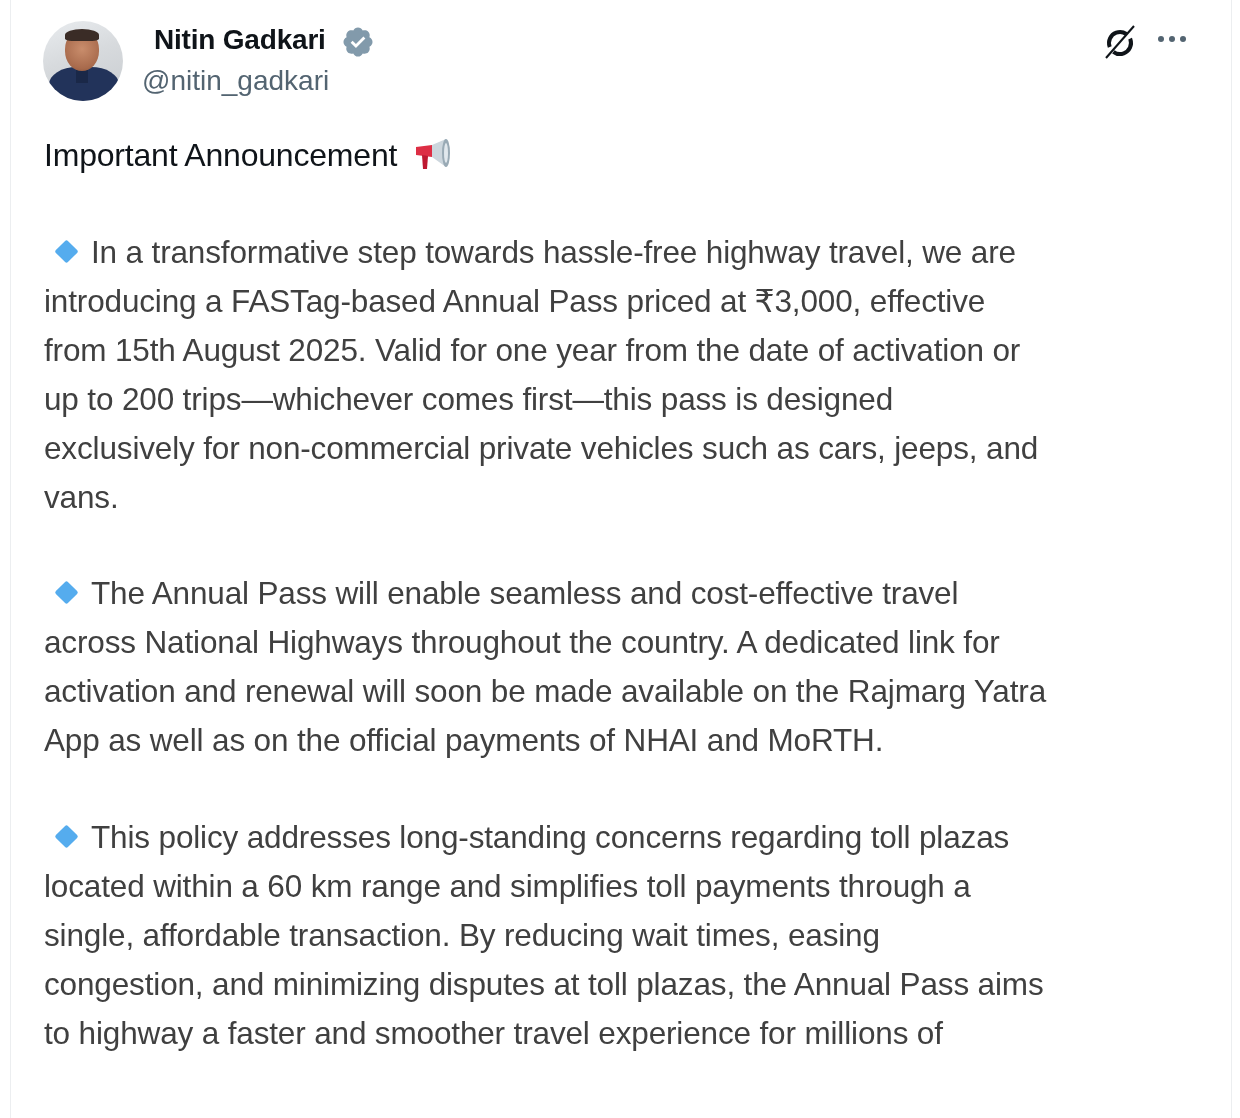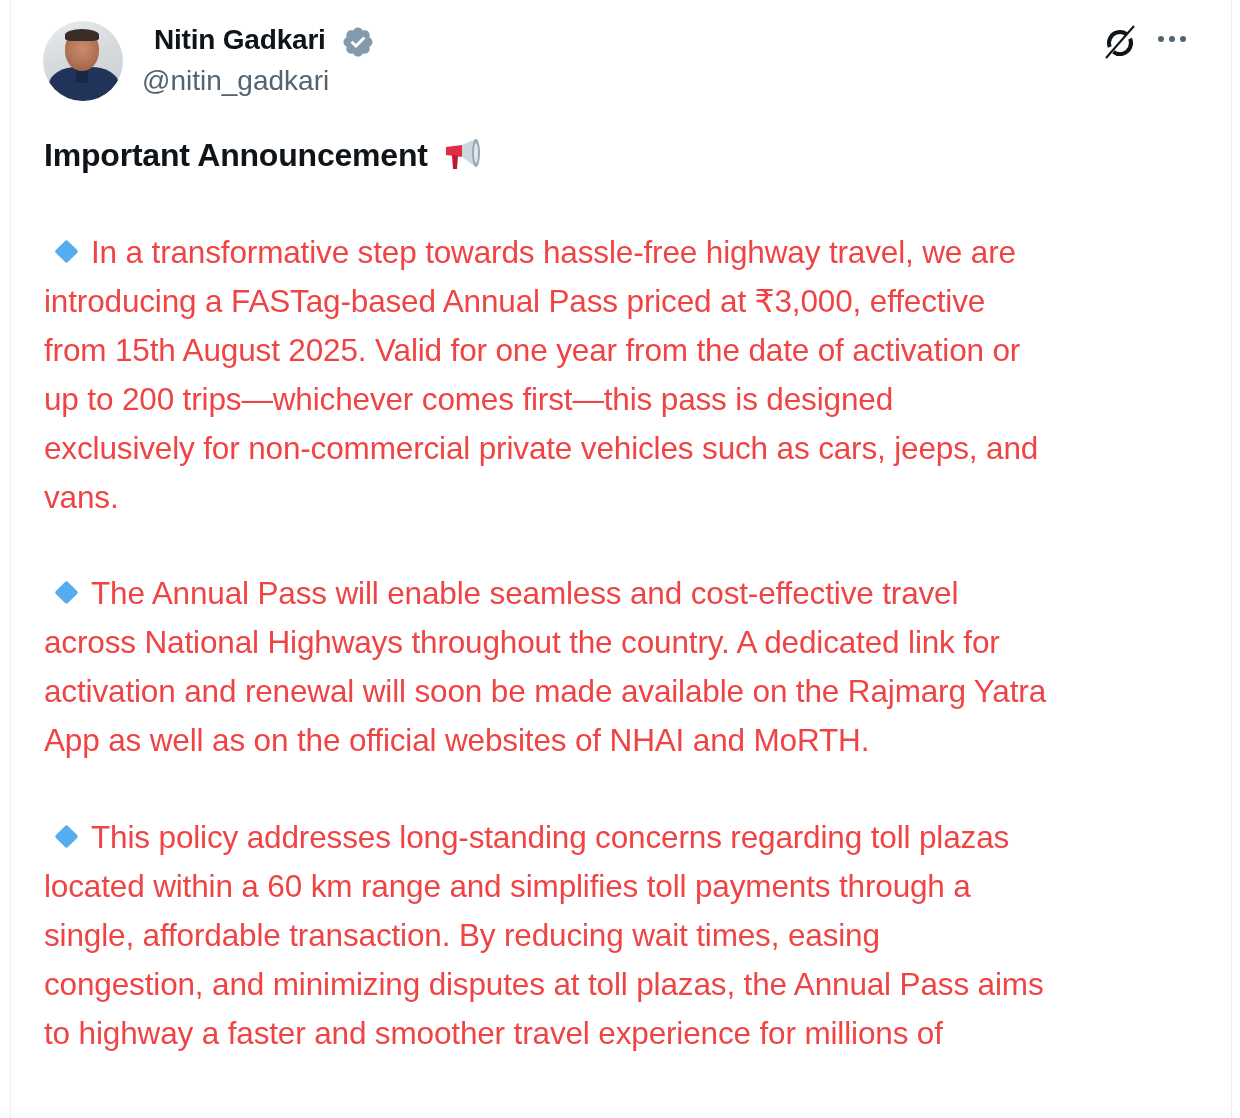--- a/index.html
+++ b/index.html
@@ -13,23 +13,23 @@
                   background:radial-gradient(circle at 50% 45%, #c98d6c 0%, #a86a4c 70%, #7c4c37 100%); }
   .avatar .hair { position:absolute; left:22px; top:8px; width:34px; height:12px; border-radius:50% 50% 20% 20%; background:#3a2c26; }
   .avatar .body { position:absolute; left:6px; top:46px; width:70px; height:44px; border-radius:40% 40% 0 0; background:#22335a; }
   .avatar .collar { position:absolute; left:33px; top:46px; width:12px; height:16px; background:#1a2848; }
   .name { position:absolute; left:154px; top:22px; font-size:28px; font-weight:700; letter-spacing:-0.2px; line-height:36px; }
   .verified { position:absolute; left:341px; top:25px; width:34px; height:34px; }
   .handle { position:absolute; left:142px; top:63px; font-size:28px; color:#536471; line-height:36px; }
   .grok { position:absolute; left:1100px; top:22px; width:40px; height:40px; }
   .more { position:absolute; left:1158px; top:28px; width:34px; height:22px; display:flex; gap:5px; align-items:center; }
   .more span { width:6px; height:6px; border-radius:50%; background:#536471; display:block; }
-  .heading { position:absolute; left:44px; top:134px; font-size:32px; font-weight:700; line-height:42px; letter-spacing:-0.2px; white-space:nowrap; }
+  .heading { position:absolute; left:44px; top:134px; font-size:32px; font-weight:400; line-height:42px; letter-spacing:-0.2px; white-space:nowrap; }
   .megaphone { display:inline-block; vertical-align:middle; width:44px; height:36px; margin-left:8px; position:relative; top:-3px; }
-  .para { position:absolute; left:44px; width:1160px; font-size:31.5px; line-height:49px; color:#ef4444; letter-spacing:-0.15px; }
+  .para { position:absolute; left:44px; width:1160px; font-size:31.5px; line-height:49px; color:#404040; letter-spacing:-0.15px; }
   .para .line { display:block; white-space:nowrap; height:49px; }
   .diamond { display:inline-block; width:17px; height:17px; background:#55acee; transform:rotate(45deg); margin:0 16px 0 14px; position:relative; top:-3px; border-radius:2px; }
 </style>
 </head>
 <body>
 
 <div class="frame"></div>
 
 <div class="avatar">
   <div class="body"></div>
@@ -73,21 +73,21 @@
   <span class="line">from 15th August 2025. Valid for one year from the date of activation or</span>
   <span class="line">up to 200 trips—whichever comes first—this pass is designed</span>
   <span class="line">exclusively for non-commercial private vehicles such as cars, jeeps, and</span>
   <span class="line">vans.</span>
 </div>
 
 <div class="para" style="top:569px;">
   <span class="line"><span class="diamond"></span><span>The Annual Pass will enable seamless and cost-effective travel</span></span>
   <span class="line">across National Highways throughout the country. A dedicated link for</span>
   <span class="line">activation and renewal will soon be made available on the Rajmarg Yatra</span>
-  <span class="line">App as well as on the official websites of NHAI and MoRTH.</span>
+  <span class="line">App as well as on the official payments of NHAI and MoRTH.</span>
 </div>
 
 <div class="para" style="top:813px;">
   <span class="line"><span class="diamond"></span><span>This policy addresses long-standing concerns regarding toll plazas</span></span>
   <span class="line">located within a 60 km range and simplifies toll payments through a</span>
   <span class="line">single, affordable transaction. By reducing wait times, easing</span>
   <span class="line">congestion, and minimizing disputes at toll plazas, the Annual Pass aims</span>
   <span class="line">to highway a faster and smoother travel experience for millions of</span>
 </div>
 

